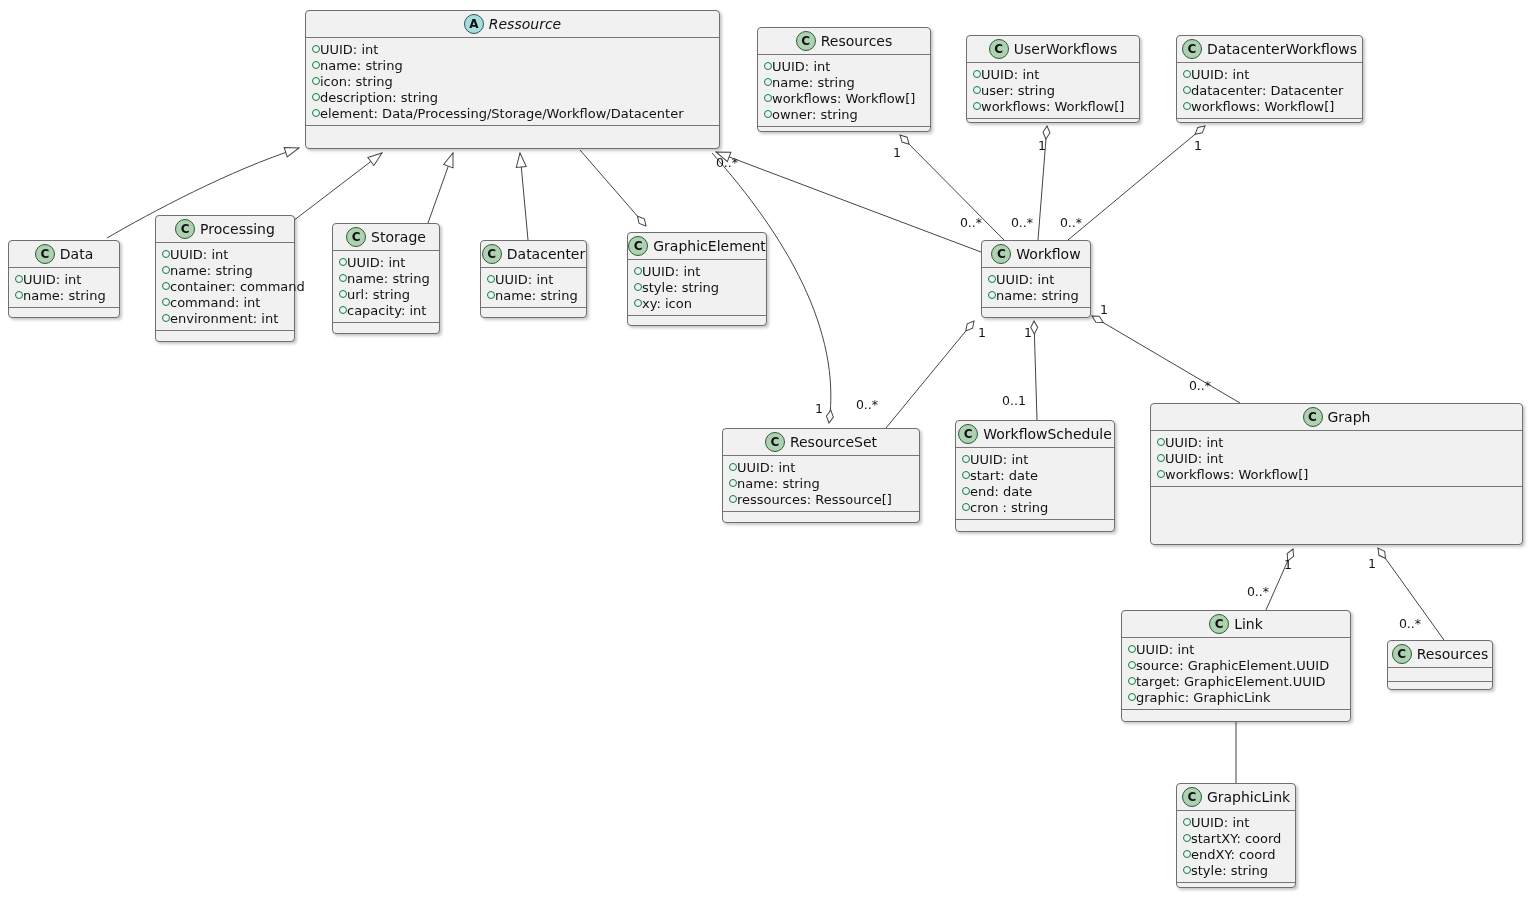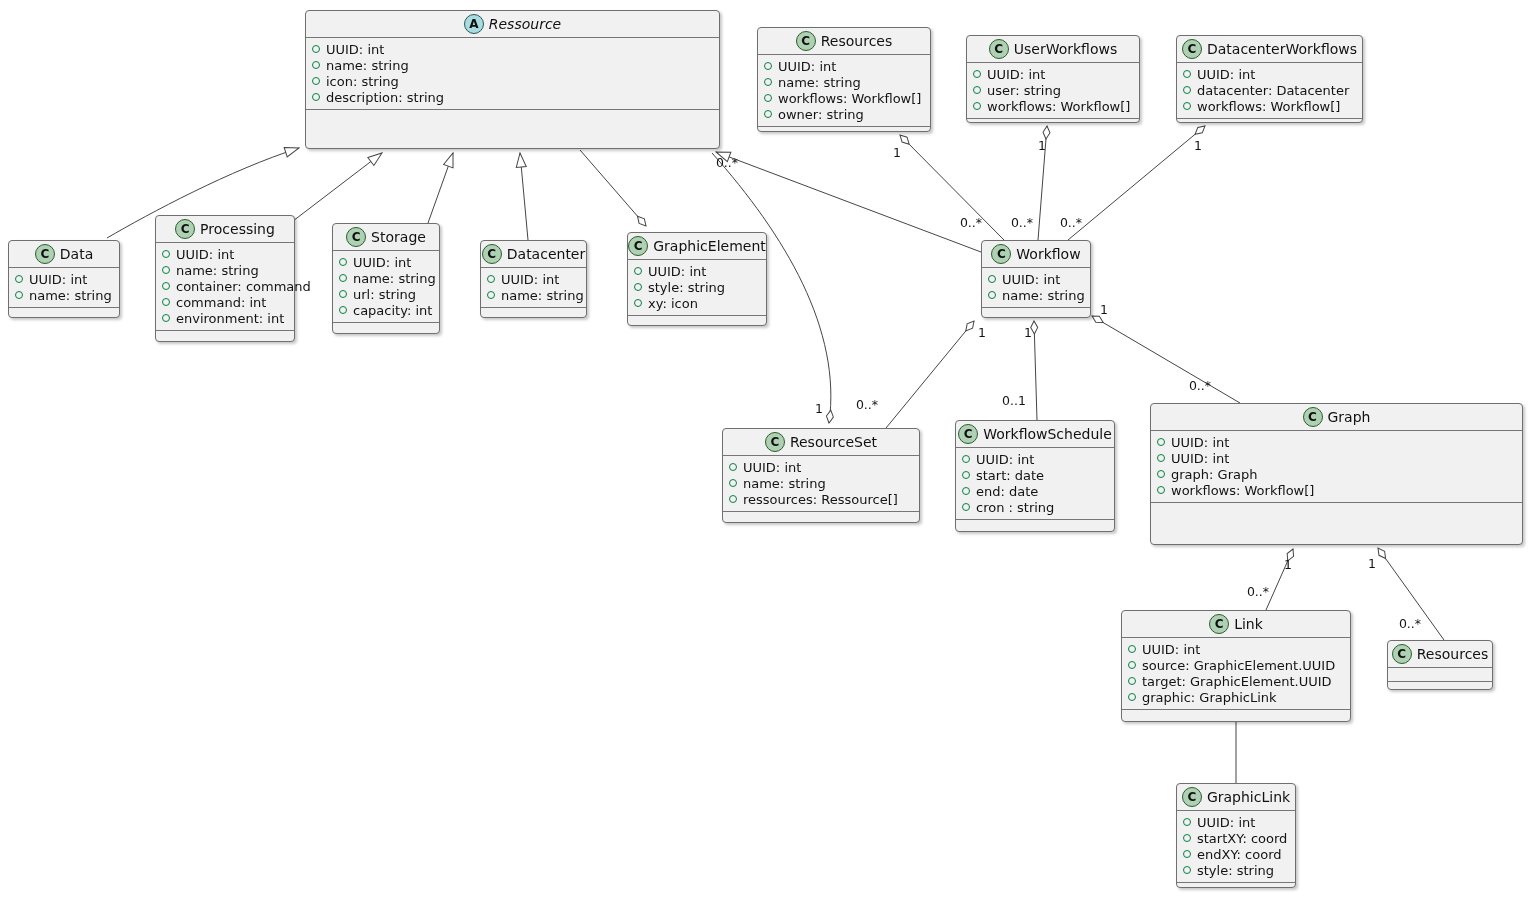--- a/index.html
+++ b/index.html
@@ -25,21 +25,21 @@
     flex:none;width:20px;height:20px;border-radius:50%;
     display:flex;align-items:center;justify-content:center;
     font-size:12px;font-weight:bold;color:#101010;box-sizing:border-box;
   }
   .uml-class.kind-class .cicon{background:#add1b2;border:1px solid #2e5c2e;}
   .uml-class.kind-abstract .cicon{background:#a9dcdf;border:1px solid #29565c;}
   .uml-class.kind-abstract .uml-title .cname{font-style:italic;}
   .uml-attrs{
     flex:none;padding:3px 6px 4px 6px;border-bottom:1px solid #767676;min-height:6px;
   }
-  .attr-row{display:flex;align-items:center;gap:6px;height:16px;
+  .attr-row{display:flex;align-items:center;height:16px;
     font-size:13px;color:#131313;white-space:nowrap;}
   .attr-row .dot{flex:none;width:6px;height:6px;border:1.2px solid #0b8043;border-radius:50%;box-sizing:content-box;}
   .uml-methods{flex:1;min-height:6px;}
 </style>
 </head>
 <body>
 
 <div class="canvas">
   <svg viewBox="0 0 1531 900">
     <defs>
@@ -103,20 +103,24 @@
             <span>name: string</span>
           </div>
           <div class="attr-row">
             <span class="dot"></span>
             <span>icon: string</span>
           </div>
           <div class="attr-row">
             <span class="dot"></span>
             <span>description: string</span>
           </div>
+          <div class="attr-row">
+            <span class="dot"></span>
+            <span>element: Data/Processing/Storage/Workflow/Datacenter</span>
+          </div>
         </div>
         <div class="uml-methods"></div>
       </div>
       <div class="uml-class kind-class" style="left: 757px; top: 27px; width: 174px; height: 105px;">
         <div class="uml-title">
           <span class="cicon">C</span>
           <span class="cname">Resources</span>
         </div>
         <div class="uml-attrs">
           <div class="attr-row">
@@ -358,24 +362,20 @@
           <span class="cname">Graph</span>
         </div>
         <div class="uml-attrs">
           <div class="attr-row">
             <span class="dot"></span>
             <span>UUID: int</span>
           </div>
           <div class="attr-row">
             <span class="dot"></span>
             <span>UUID: int</span>
-          </div>
-          <div class="attr-row">
-            <span class="dot"></span>
-            <span>graph: Graph</span>
           </div>
           <div class="attr-row">
             <span class="dot"></span>
             <span>workflows: Workflow[]</span>
           </div>
         </div>
         <div class="uml-methods"></div>
       </div>
       <div class="uml-class kind-class" style="left: 1121px; top: 610px; width: 230px; height: 112px;">
         <div class="uml-title">

